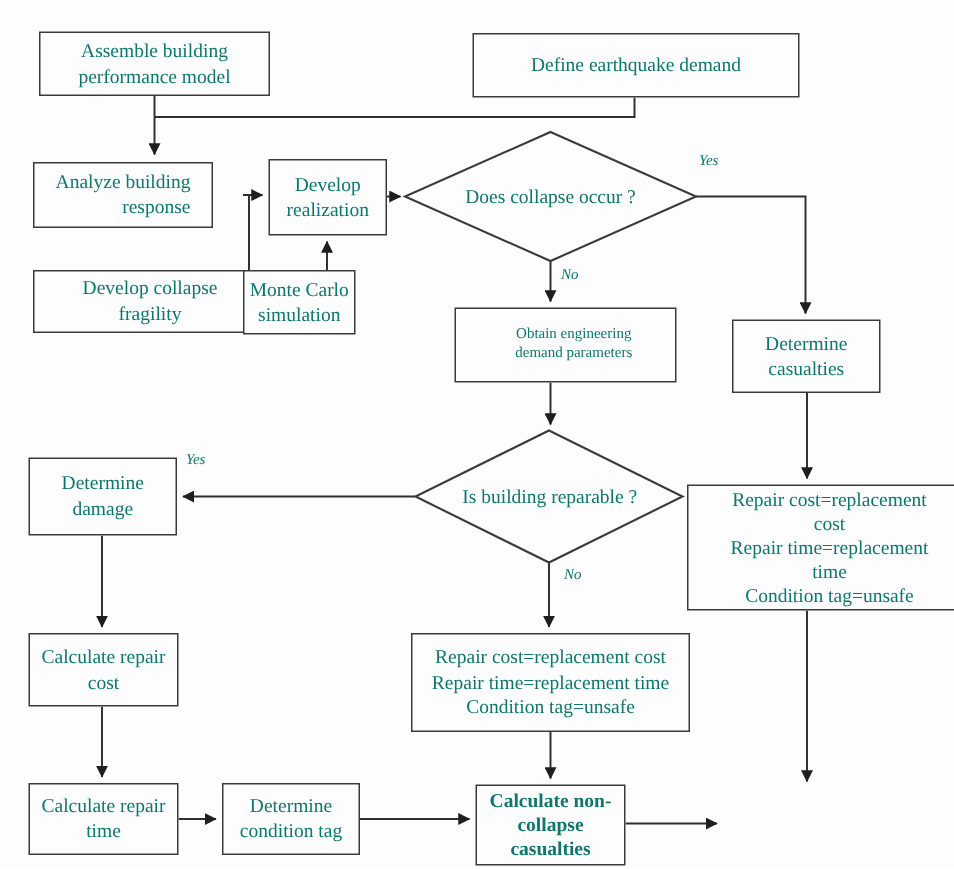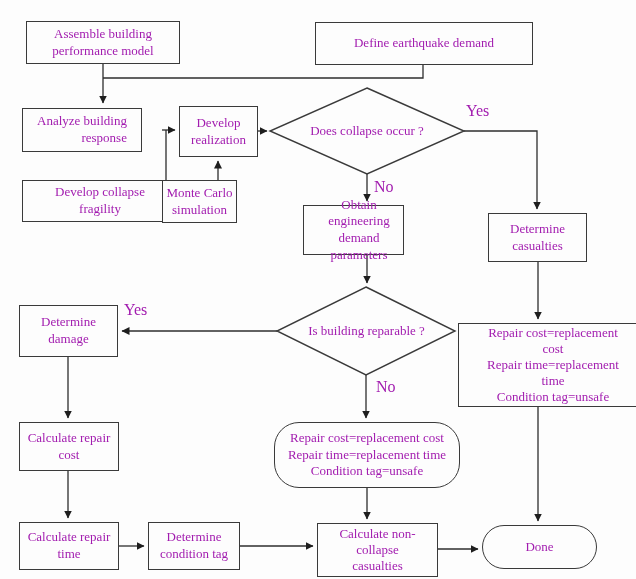--- a/index.html
+++ b/index.html
@@ -1,21 +1,21 @@
 <!DOCTYPE html>
 <html><head>
 <meta charset="utf-8">
 <style>
   html,body{margin:0;padding:0;background:#ffffff;}
   .canvas{
     position:relative;
     width:636px;height:579px;
     background:#fdfdfd;
     font-family:"Liberation Serif", serif;
-    color:#a21caf;
+    color:#0f766e;
     overflow:hidden;
   }
   svg.wires{position:absolute;left:0;top:0;width:636px;height:579px;}
   .wire{fill:none;stroke:#2e2e2e;stroke-width:1.3;}
   .shape{fill:#fdfdfd;stroke:#3a3a3a;stroke-width:1.4;}
   .node{
     position:absolute;
     box-sizing:border-box;
     border:1.5px solid #3a3a3a;
     background:#fdfdfd;
@@ -28,39 +28,40 @@
   .floating{
     position:absolute;
     display:flex;align-items:center;justify-content:center;
     text-align:center;
     font-size:13px;line-height:1.25;
     white-space:pre-line;
     pointer-events:none;
   }
   .edge-label{
     position:absolute;
-    font-size:16px;
+    font-size:10px;
     white-space:nowrap;
+    font-style:italic;
   }
   
   #n-assemble{left:26px;top:21px;width:154px;height:43px;}
   #n-define{left:315px;top:22px;width:218px;height:43px;}
   #n-analyze{left:22px;top:108px;width:120px;height:44px;text-align:right;}
   #n-initiate{left:179px;top:106px;width:79px;height:51px;}
   #n-develop{left:22px;top:180px;width:156px;height:42px;}
   #n-monte{left:162px;top:180px;width:75px;height:43px;}
-  #n-obtain{left:303px;top:205px;width:101px;height:50px;font-size:13px;padding-left:14px;}
+  #n-obtain{left:303px;top:205px;width:148px;height:50px;font-size:10px;padding-left:14px;}
   #n-casualties{left:488px;top:213px;width:99px;height:49px;}
   #n-damage{left:19px;top:305px;width:99px;height:52px;}
   #n-repair-right{left:458px;top:323px;width:190px;height:84px;line-height:1.24;}
   #n-repair-cost{left:19px;top:422px;width:100px;height:49px;}
-  #n-repair-mid{left:274px;top:422px;width:186px;height:66px;border-radius:25px;}
+  #n-repair-mid{left:274px;top:422px;width:186px;height:66px;}
   #n-repair-time{left:19px;top:522px;width:100px;height:48px;}
   #n-condition-tag{left:148px;top:522px;width:92px;height:48px;}
-  #n-noncollapse{left:317px;top:523px;width:121px;height:54px;line-height:1.25;}
+  #n-noncollapse{left:317px;top:523px;width:100px;height:54px;line-height:1.25;font-weight:bold;}
   #n-done{left:482px;top:525px;width:115px;height:44px;border-radius:22px;}
   
   #t-collapse{left:282px;top:118px;width:170px;height:26px;}
   #t-reparable{left:284px;top:318px;width:165px;height:26px;}
   
   #lbl-yes1{left:466px;top:102px;}
   #lbl-no1{left:374px;top:178px;}
   #lbl-yes2{left:124px;top:301px;}
   #lbl-no2{left:376px;top:378px;}
 </style>
@@ -127,21 +128,20 @@
   <div class="node" id="n-repair-mid">Repair cost=replacement cost
 Repair time=replacement time
 Condition tag=unsafe</div>
   <div class="node" id="n-repair-time">Calculate repair
 time</div>
   <div class="node" id="n-condition-tag">Determine
 condition tag</div>
   <div class="node" id="n-noncollapse">Calculate non-
 collapse
 casualties</div>
-  <div class="node" id="n-done">Done</div>
 
   <div class="floating" id="t-reparable">Is building reparable ?</div>
   <div class="floating" id="t-collapse">Does collapse occur ?</div>
 
   <div class="edge-label" id="lbl-yes1">Yes</div>
   <div class="edge-label" id="lbl-no1">No</div>
   <div class="edge-label" id="lbl-yes2">Yes</div>
   <div class="edge-label" id="lbl-no2">No</div>
 
 </div>

